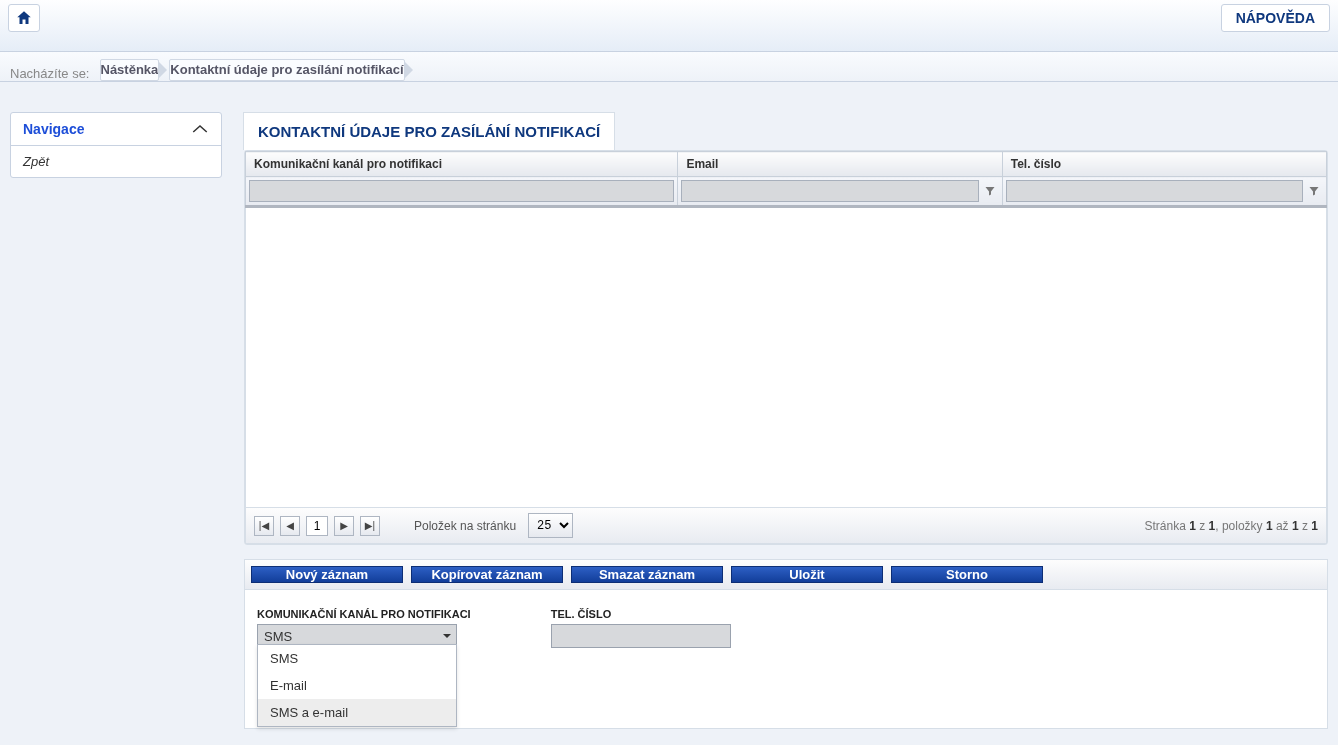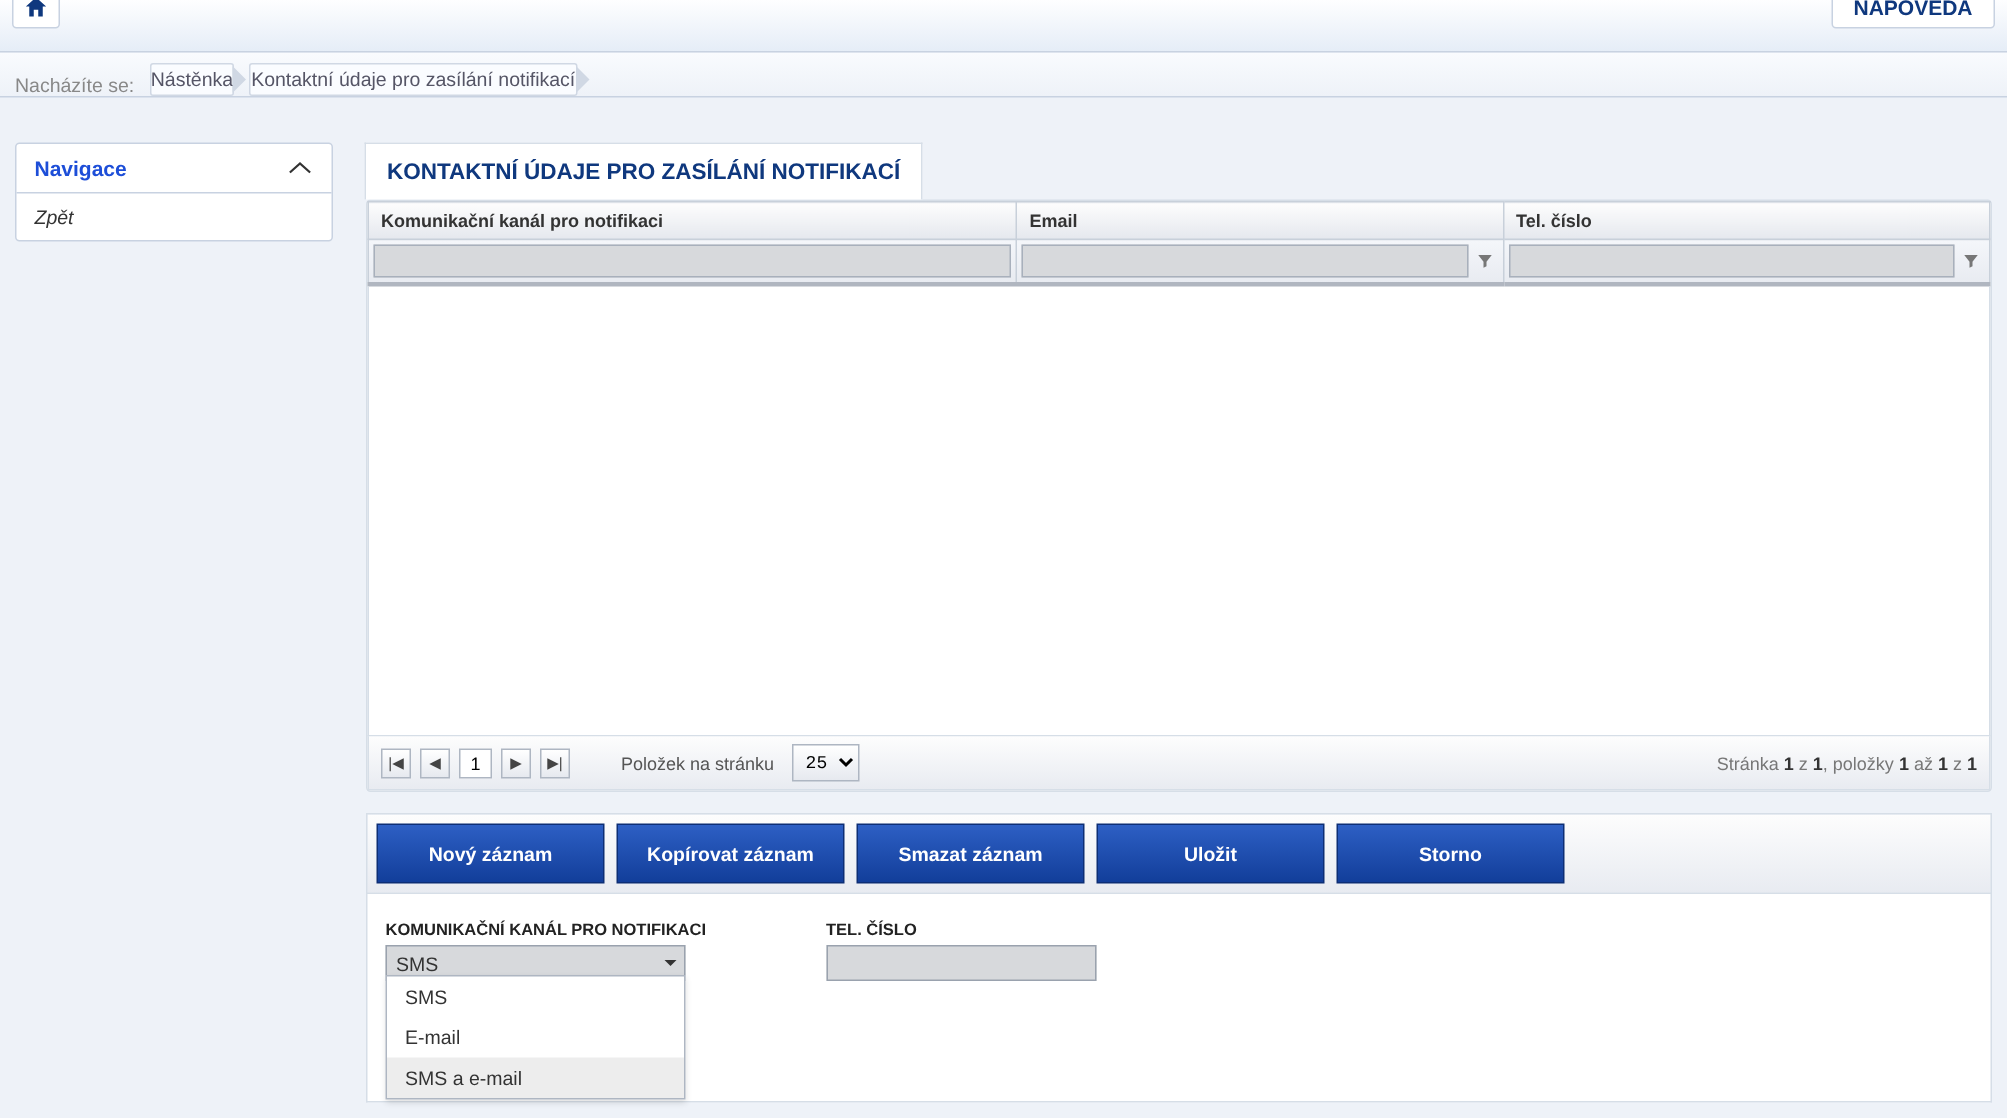--- a/index.html
+++ b/index.html
@@ -6,26 +6,26 @@
   body {
     font-family: Arial, Helvetica, sans-serif;
     font-size: 12px;
     background: #eef2f8;
     color: #333;
     width: 1338px;
   }
 
   
   .topbar {
-    height: 35px;
+    height: 52px;
     background: linear-gradient(to bottom, #fefeff 0%, #e5edf7 100%);
     border-bottom: 1px solid #c8d2e1;
     display: flex;
-    align-items: flex-end;
-    padding: 15px 8px;
+    align-items: flex-start;
+    padding: 4px 8px;
     position: relative;
   }
   .home-btn {
     width: 32px;
     height: 28px;
     background: #fff;
     border: 1px solid #c8d2e1;
     border-radius: 3px;
     display: flex;
     align-items: center;
@@ -61,21 +61,21 @@
   .crumb-item {
     color: #556;
     padding: 0 0;
     border: 1px solid #d0d8e4;
     border-radius: 2px;
     height: 22px;
     line-height: 20px;
     background: #fafcff;
     position: relative;
     margin-right: 10px;
-    font-weight: 400;
+    font-weight: 700;
   }
   .crumb-item::after {
     content: '';
     position: absolute;
     right: -9px;
     top: 1px;
     width: 0; height: 0;
     border-top: 9px solid transparent;
     border-bottom: 9px solid transparent;
     border-left: 9px solid #d0d8e4;
@@ -208,21 +208,21 @@
     padding: 6px;
     border: 1px solid #d6dee7;
   }
   .actions button {
     flex-basis: 152px;
     flex-grow: 0;
     background: linear-gradient(to bottom, #2d5fc4, #123e9a);
     color: #fff;
     font-weight: bold;
     border: 1px solid #0d2e75;
-    height: 40px;
+    height: 17px;
     font-size: 13px;
     cursor: pointer;
   }
 
   
   .form-area {
     background: #fff;
     border: 1px solid #d6dee7;
     border-top: none;
     padding: 18px 12px 80px 12px;

